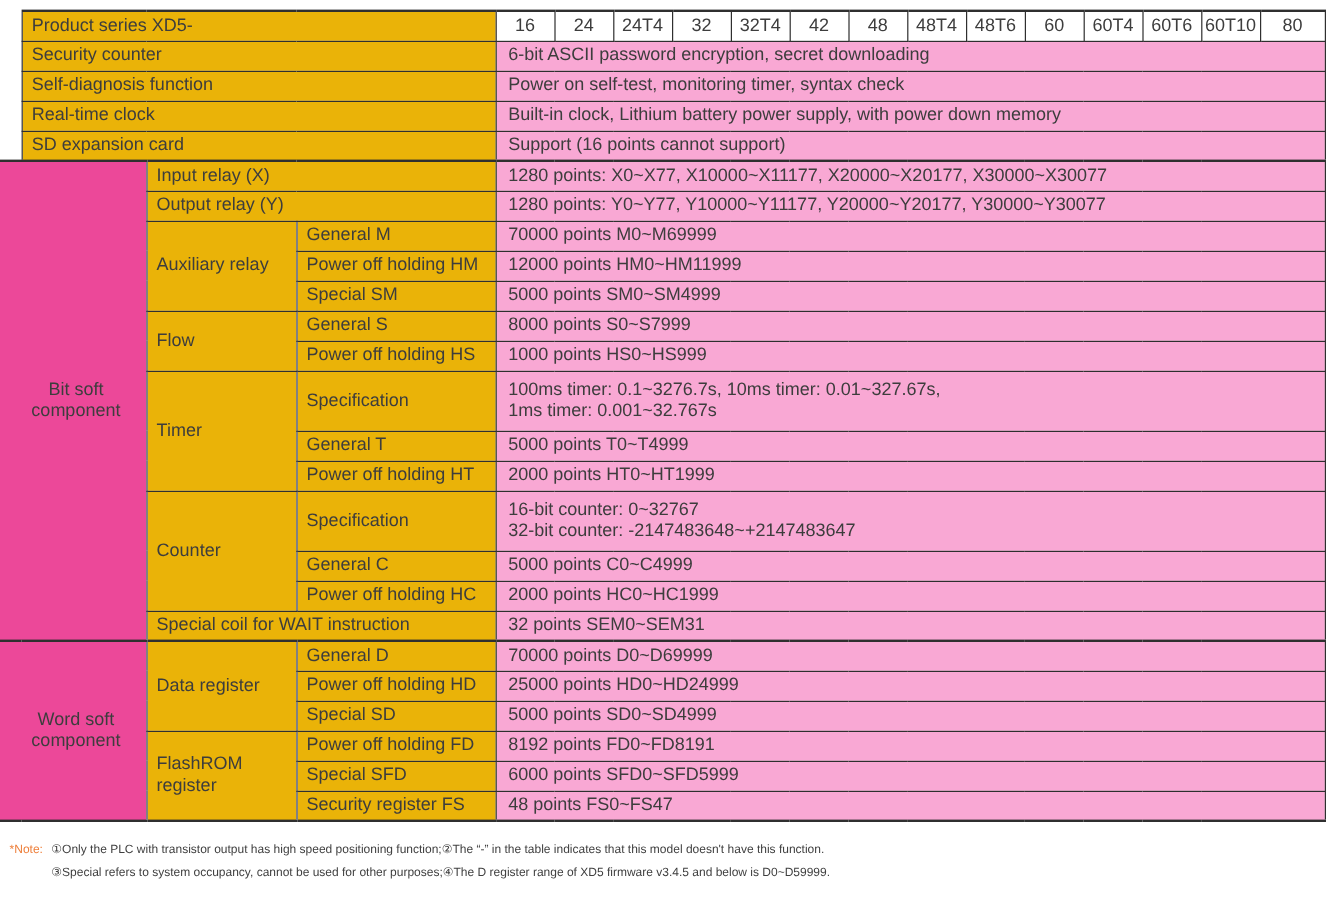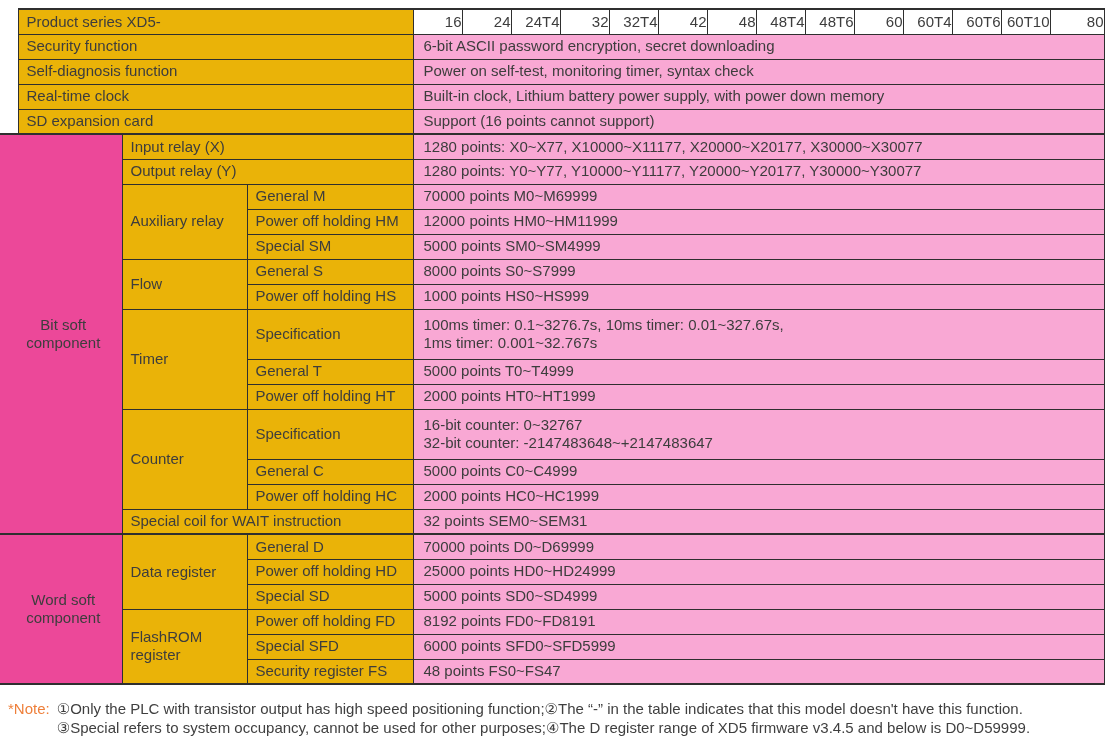--- a/index.html
+++ b/index.html
@@ -42,34 +42,34 @@
     border-left: none;
   }
   td.val {
     background: #f9a8d4;
     text-align: left;
     padding: 1px 5px 1px 10px;
     white-space: pre-line;
   }
   td.mod {
     background: #ffffff;
-    text-align: right;
+    text-align: center;
     padding: 0;
   }
   td.gut {
     border: none;
     background: #ffffff;
   }
   .top2 { border-top: 2px solid #2f2f2f; }
   .bot2 { border-bottom: 2px solid #2f2f2f; }
   .note {
     display: flex;
     align-items: flex-start;
     padding: 14px 4px 0 8px;
-    font-size: 15px;
+    font-size: 10px;
     line-height: 19px;
     color: #3f3f3f;
   }
   .note-label {
     color: #ee7f3a;
     white-space: nowrap;
     margin-right: 7px;
   }
   .note-lines > div { white-space: nowrap; }
 </style>
@@ -113,21 +113,21 @@
           <td class="mod top2">48T4</td>
           <td class="mod top2">48T6</td>
           <td class="mod top2">60</td>
           <td class="mod top2">60T4</td>
           <td class="mod top2">60T6</td>
           <td class="mod top2">60T10</td>
           <td class="mod top2">80</td>
         </tr>
         <tr style="height: 25px;">
           <td class="gut"></td>
-          <td class="lab" colspan="3">Security function</td>
+          <td class="lab" colspan="3">Security counter</td>
           <td class="val" colspan="14">6-bit ASCII password encryption, secret downloading</td>
         </tr>
         <tr style="height: 25px;">
           <td class="gut"></td>
           <td class="lab" colspan="3">Self-diagnosis function</td>
           <td class="val" colspan="14">Power on self-test, monitoring timer, syntax check</td>
         </tr>
         <tr style="height: 25px;">
           <td class="gut"></td>
           <td class="lab" colspan="3">Real-time clock</td>

